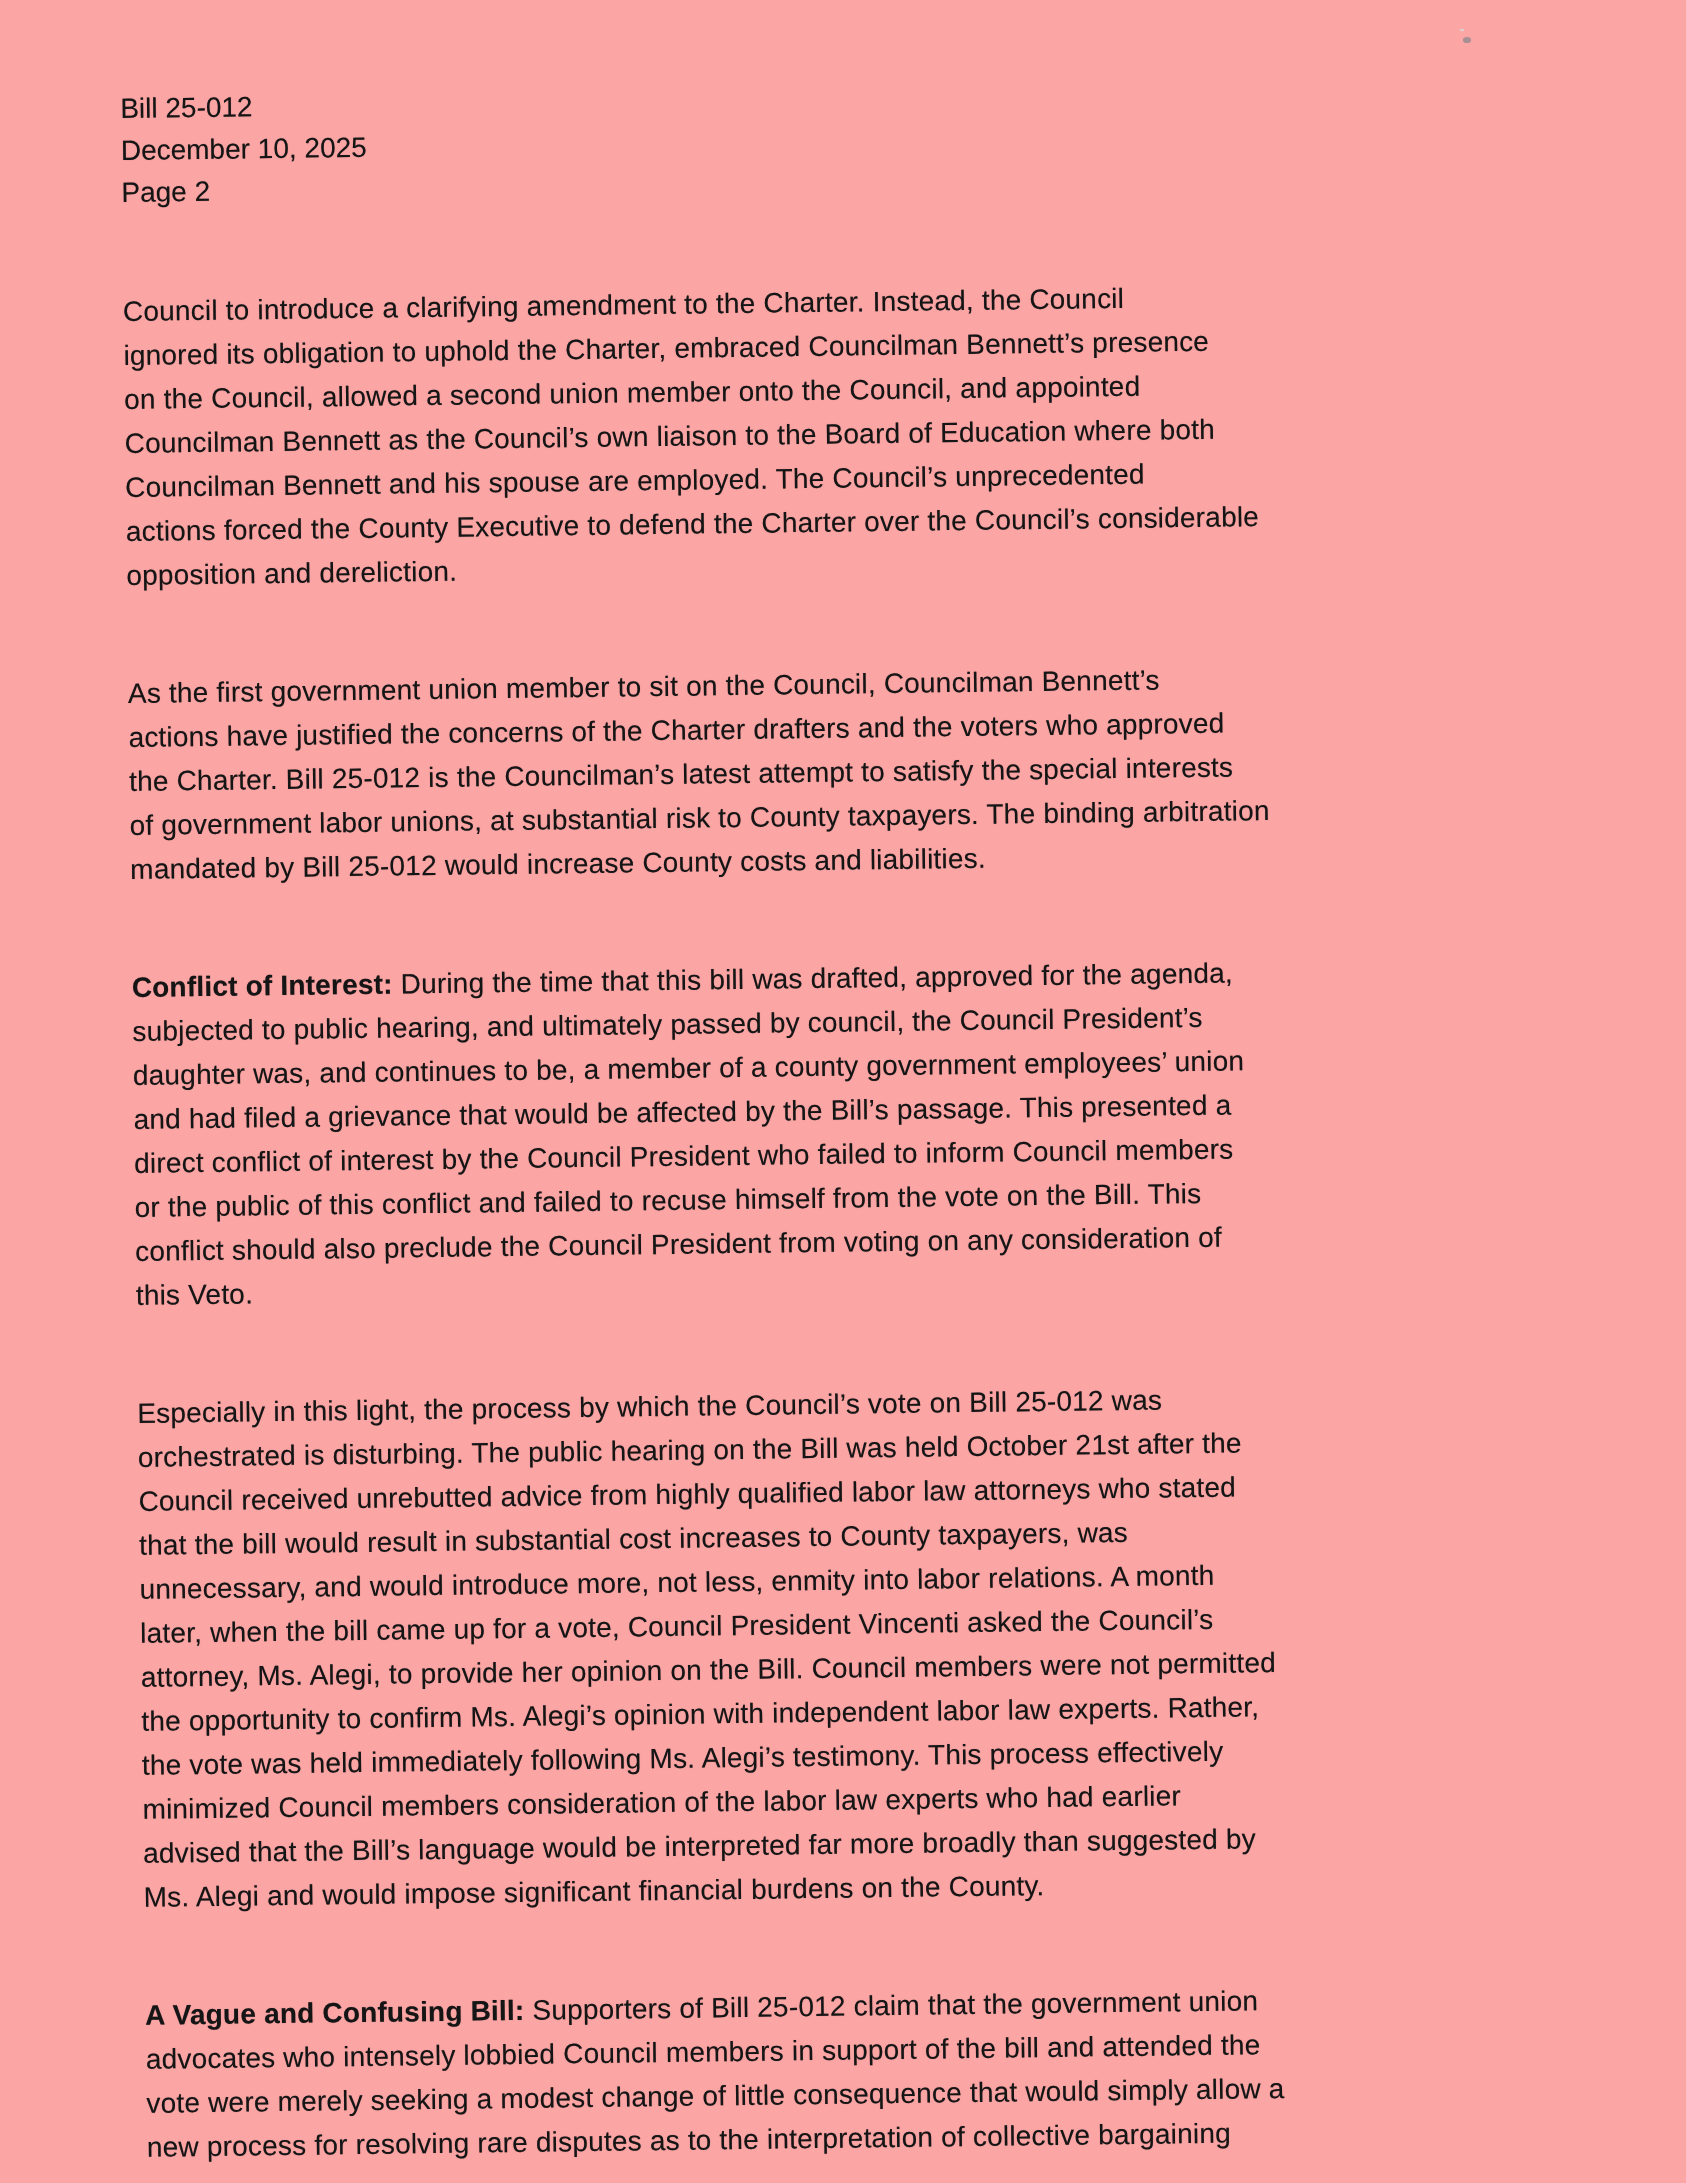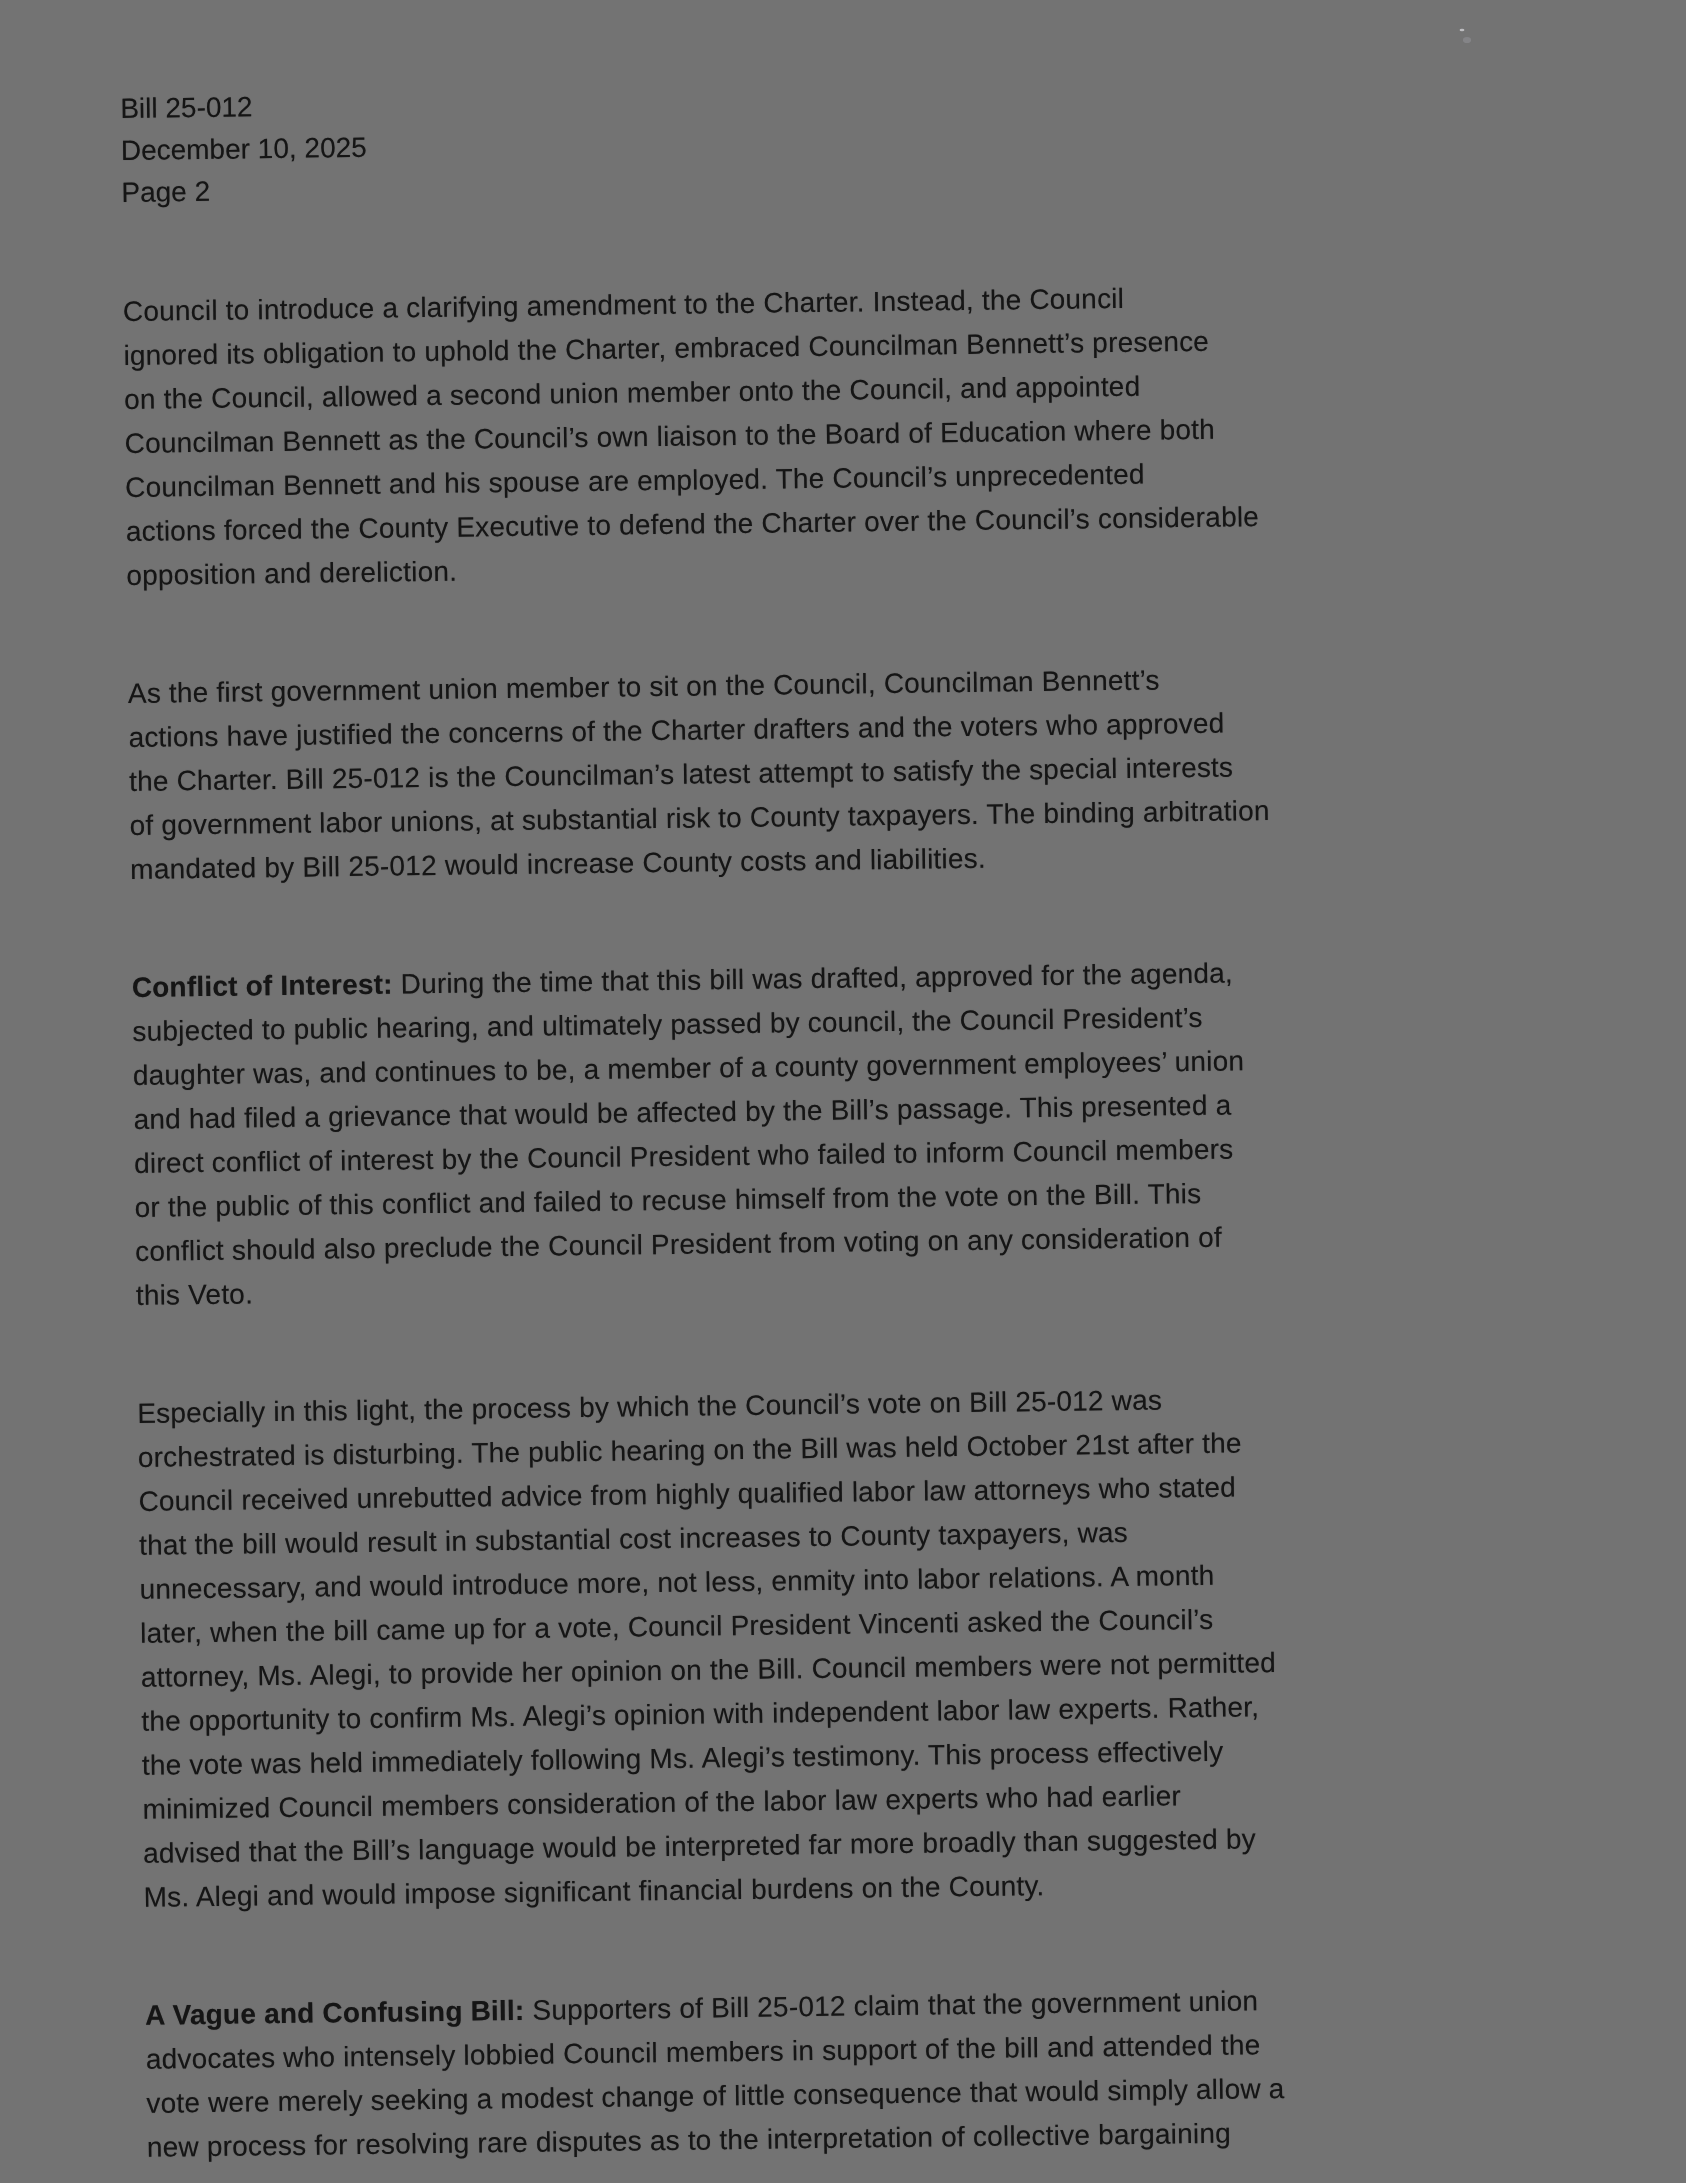--- a/index.html
+++ b/index.html
@@ -10,21 +10,21 @@
   body {
     width: 1687px;
     height: 2183px;
     position: relative;
     overflow: hidden;
     font-family: "Liberation Sans", sans-serif;
   }
   .page {
     position: absolute;
     inset: 0;
-    background: #737373;
+    background: #fca5a5;
   }
   .scan-content {
     position: absolute;
     left: 120px;
     top: 88px;
     width: 1520px;
     transform: rotate(-0.75deg);
     transform-origin: 0 0;
     color: #151515;
     text-shadow: 0 0 0.8px rgba(20,20,20,0.45);

